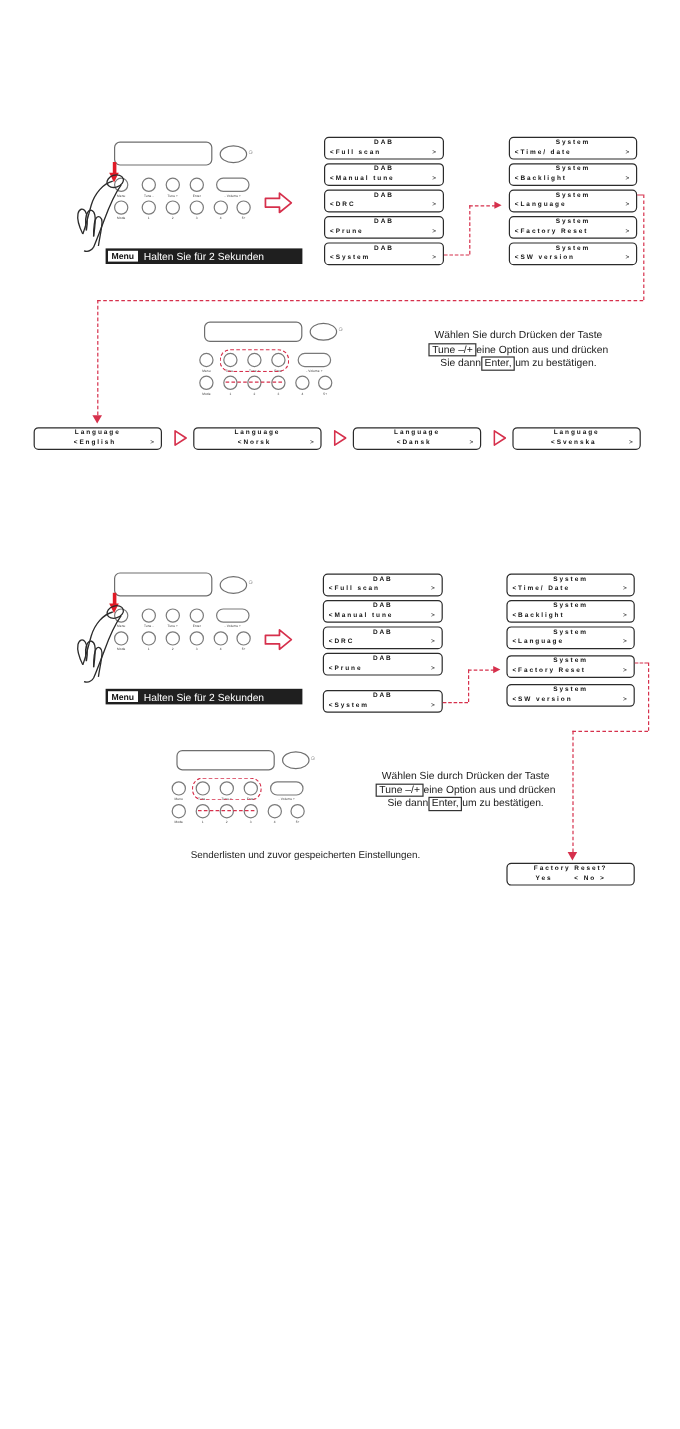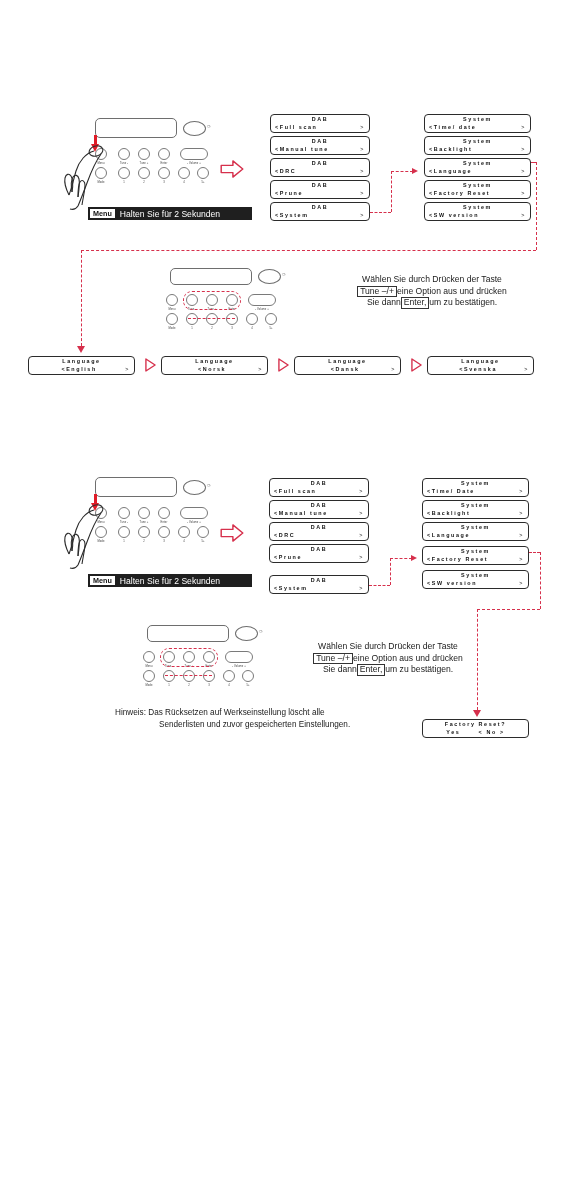--- a/index.html
+++ b/index.html
@@ -384,21 +384,20 @@
   <div class="hl-line" style="left:28px;top:50px;width:47px;"></div>
 </div>
 
 <div class="instr" style="left:268px;top:641px;width:240px;">
   <span>Wählen Sie durch Drücken der Taste</span><br>
   <span class="boxed">Tune –/+</span><span>eine Option aus und drücken</span><br>
   <span>Sie dann</span><span class="boxed">Enter,</span><span>um zu bestätigen.</span>
 </div>
 
 <div class="note" style="left:115px;top:707px;width:300px;">
-  <span class="ln">Hinweis: Das Rücksetzen auf Werkseinstellung löscht alle</span>
   <span class="ln i">Senderlisten und zuvor gespeicherten Einstellungen.</span>
 </div>
 
 <div class="lcd centered" style="left:422px;top:719px;width:107px;height:19px;">
   <div class="l1">Factory Reset?</div>
   <div class="l2" style="text-align:center;">
     <span>Yes</span>
     <span style="display:inline-block;width:12px;"></span>
     <span>&lt; No &gt;</span>
   </div>

